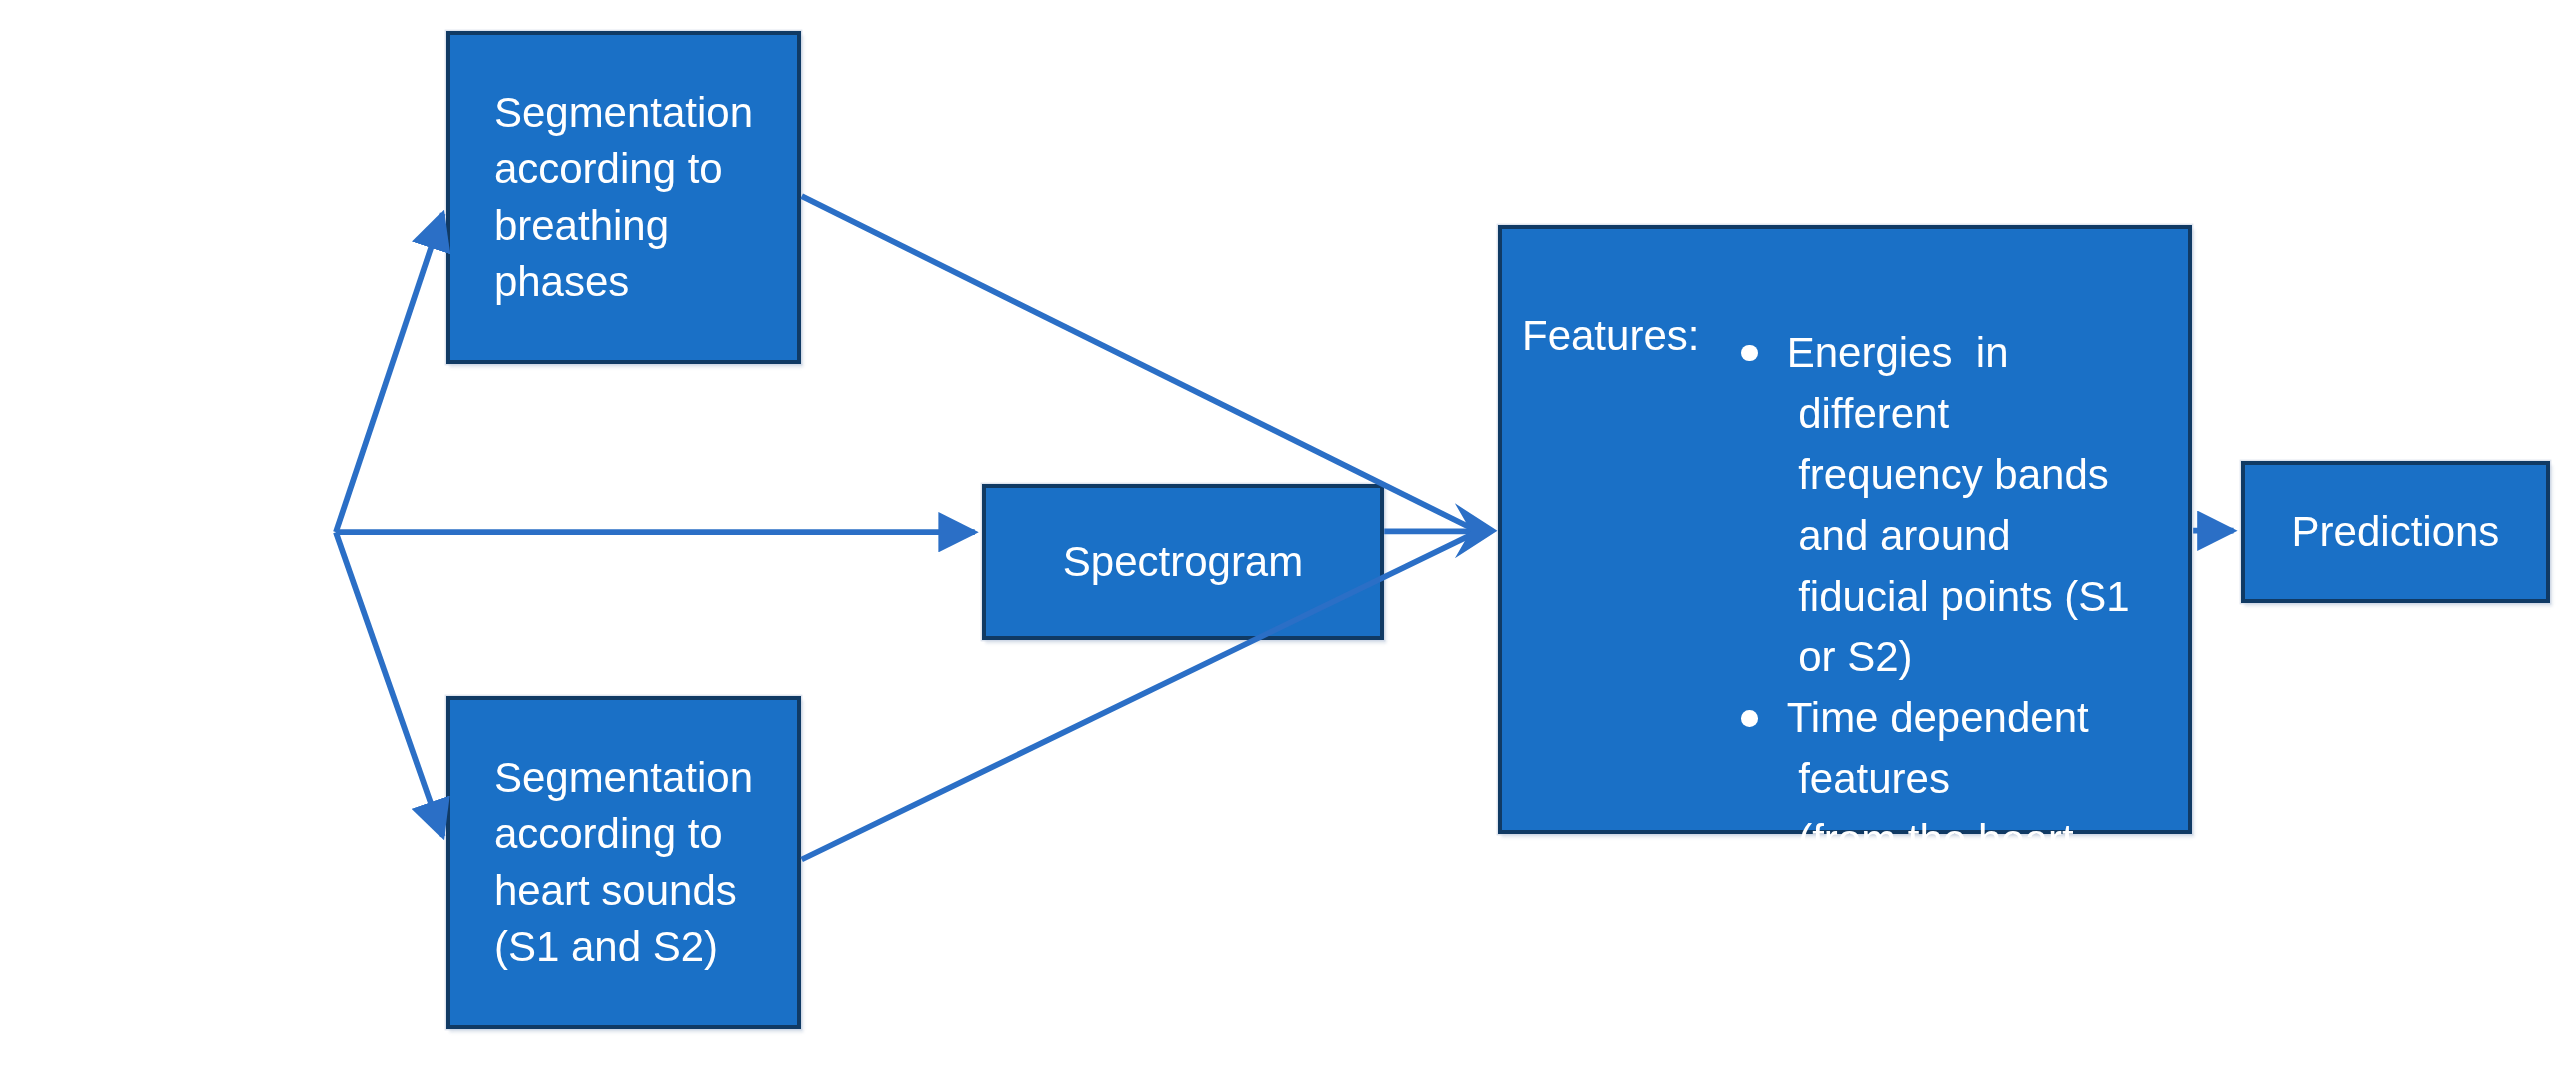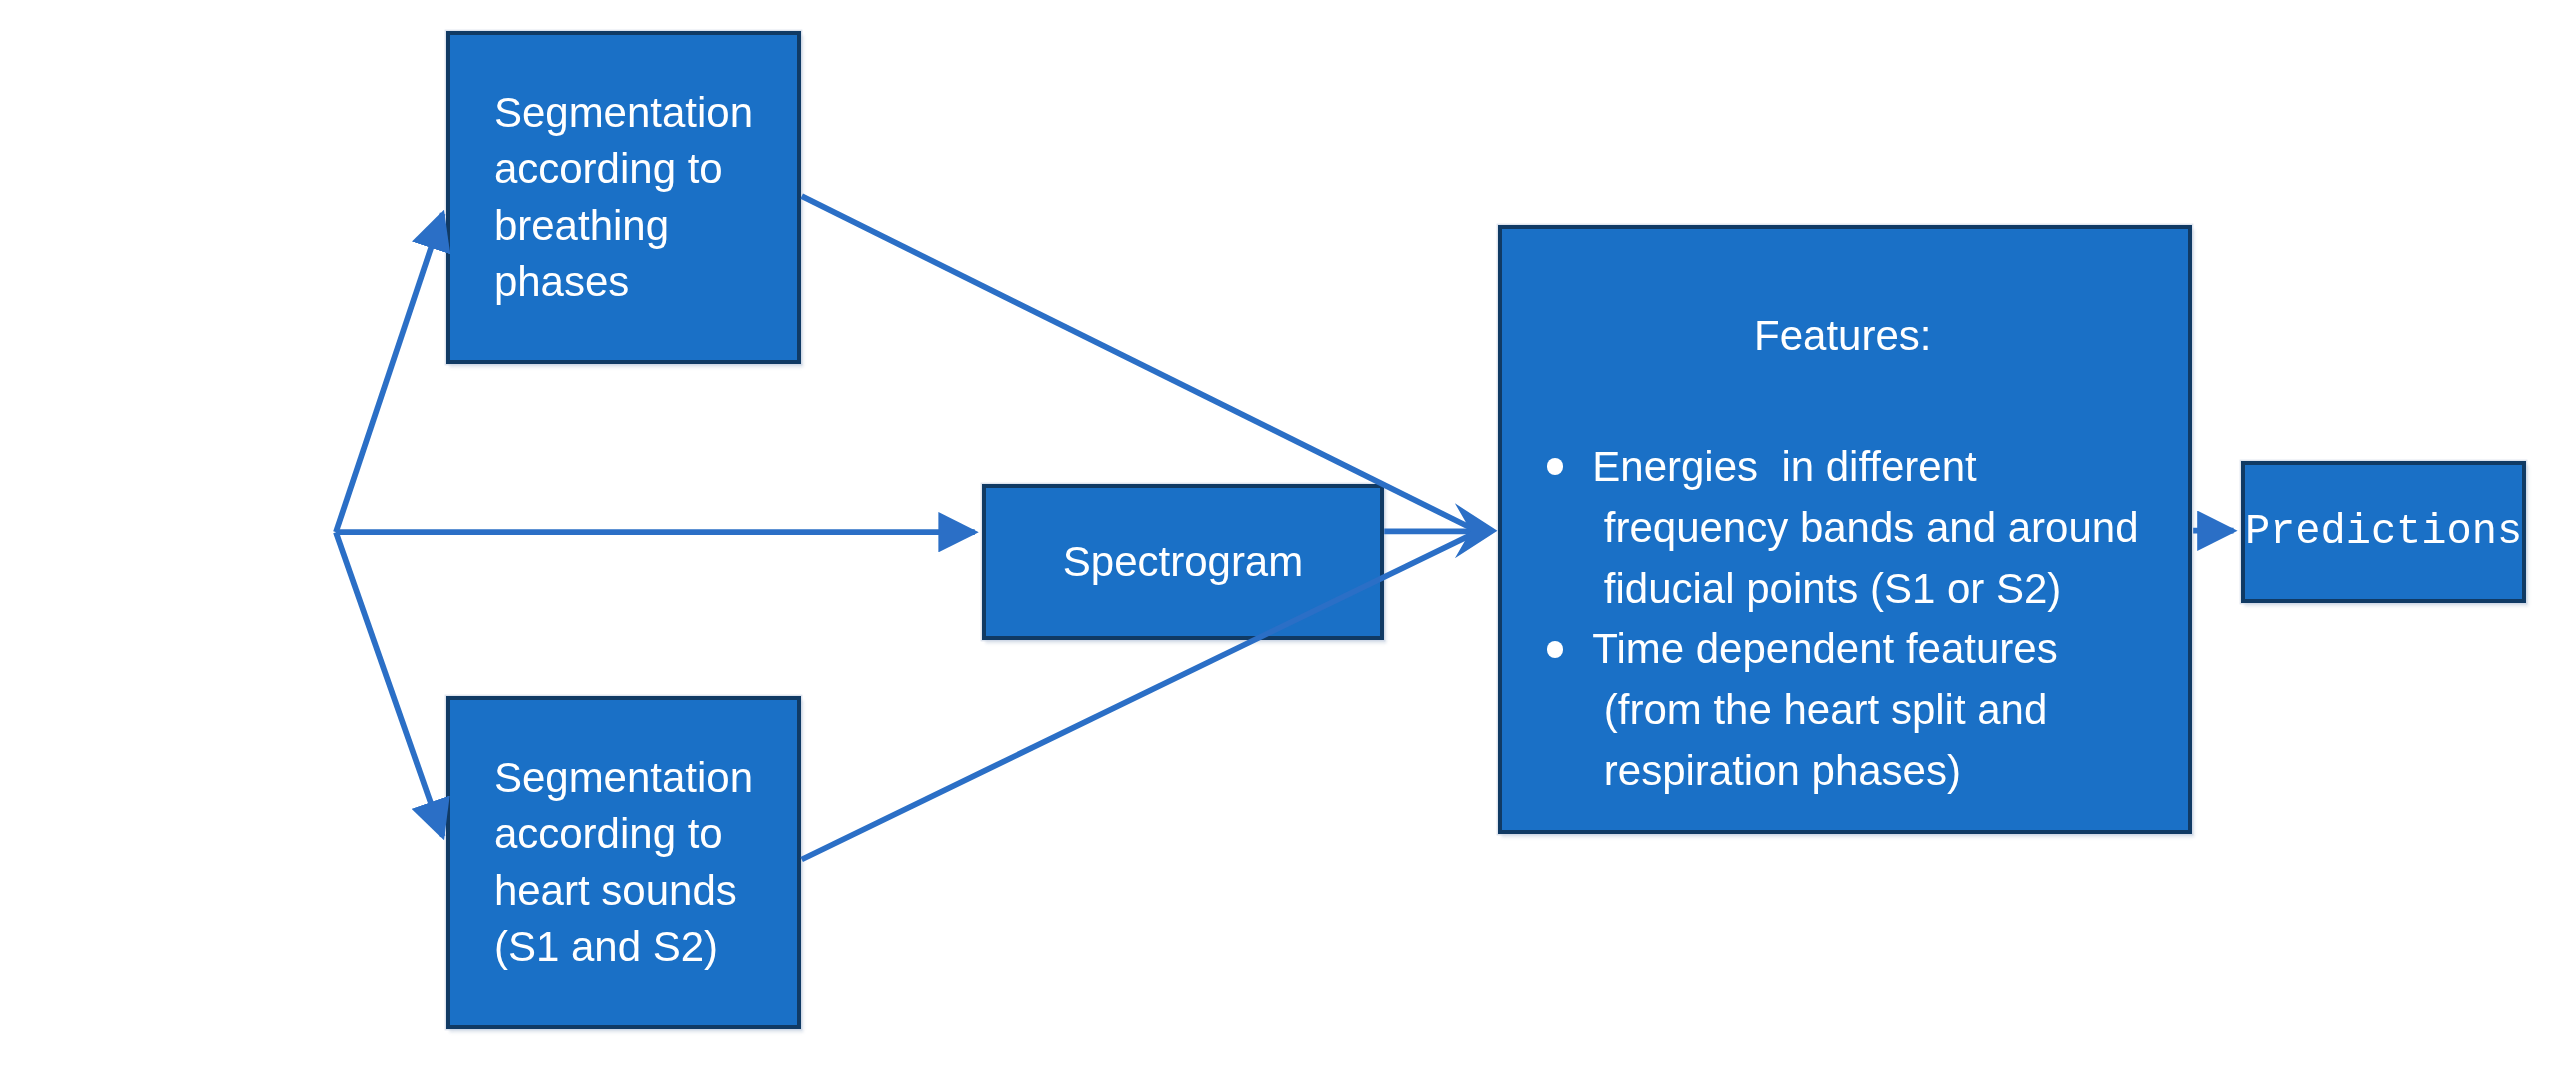--- a/index.html
+++ b/index.html
@@ -31,27 +31,28 @@
     white-space:pre-wrap;
     font-size:42px;
     line-height:1.34;
     color:var(--text);
   }
   
   .n-signal      {left:29px;   top:377px; width:307px; height:310px;}
   .n-breathing   {left:446px;  top:31px;  width:355px; height:333px;}
   .n-heart       {left:446px;  top:696px; width:355px; height:333px;}
   .n-spectrogram {left:982px; top:484px; width:402px; height:156px;}
-  .n-predictions {left:2241px; top:461px; width:285px; height:142px;font-family:Liberation Mono, monospace;}
+  .n-predictions {left:2241px; top:461px; width:309px; height:142px;}
   .n-features{
     left:1498px; top:225px; width:694px; height:609px;
-    flex-direction:column;
+    flex-direction:row;
     align-items:stretch;
     justify-content:flex-start;
     padding:78px 24.5px 21.6px 20px;
+    gap:17px;
   }
   .features-title{
     text-align:center;
     font-size:42px;
     line-height:1.4;
     margin:0 0 55px 0;
     color:var(--text);
   }
   .features-list{
     list-style:none;

